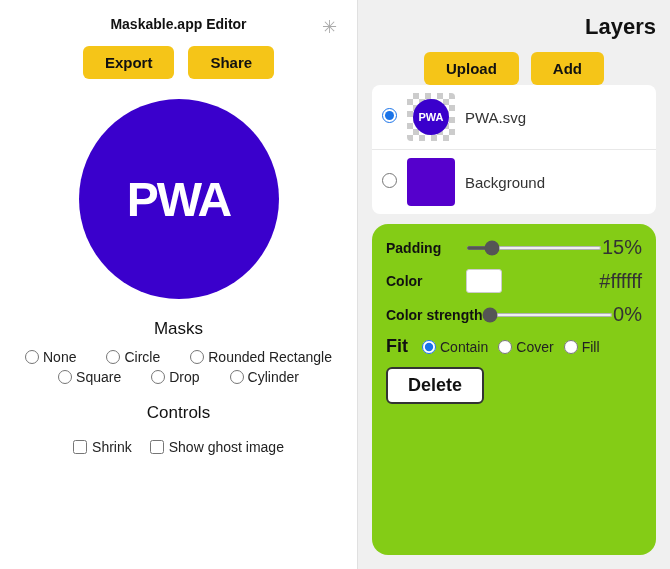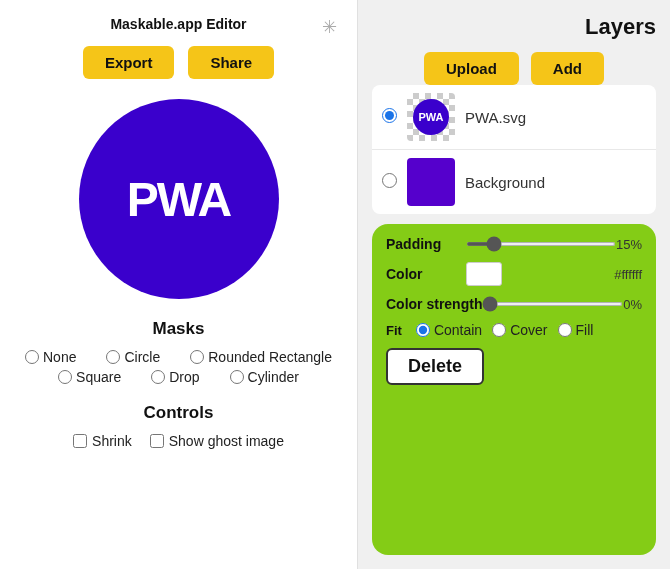--- a/index.html
+++ b/index.html
@@ -57,21 +57,21 @@
     }
     .pwa-text {
       color: white;
       font-size: 48px;
       font-weight: 900;
       letter-spacing: -2px;
     }
 
     .section-title {
       font-size: 17px;
-      font-weight: 700;
+      font-weight: 400;
       margin-bottom: 10px;
       color: #111;
     }
 
     .masks-section {
       width: 100%;
       display: flex;
       flex-direction: column;
       align-items: center;
       margin-bottom: 14px;
@@ -102,20 +102,21 @@
     .controls-section {
       width: 100%;
       display: flex;
       flex-direction: column;
       align-items: center;
     }
     .controls-row {
       display: flex;
       gap: 18px;
       align-items: flex-start;
+      margin-top: 6px;
     }
     .checkbox-label {
       display: flex;
       align-items: center;
       gap: 5px;
       font-size: 14px;
       color: #222;
       cursor: pointer;
     }
     .checkbox-label input[type="checkbox"] {
@@ -218,21 +219,21 @@
       align-items: center;
       margin-bottom: 10px;
     }
     .prop-label {
       font-size: 14px;
       font-weight: 600;
       color: #111;
       min-width: 80px;
     }
     .prop-value {
-      font-size: 13px;
+      font-size: 20px;
       color: #333;
       margin-left: auto;
     }
 
     .slider-container {
       display: flex;
       align-items: center;
       flex: 1;
       gap: 8px;
     }
@@ -251,21 +252,21 @@
       background: #ffffff;
     }
 
     .fit-row {
       display: flex;
       align-items: center;
       gap: 10px;
       margin-bottom: 10px;
     }
     .fit-label {
-      font-size: 13px;
+      font-size: 18px;
       font-weight: 600;
       color: #111;
       margin-right: 4px;
     }
 
     .btn-delete {
       background: white;
       border: 2px solid #333;
       border-radius: 6px;
       padding: 6px 20px;

